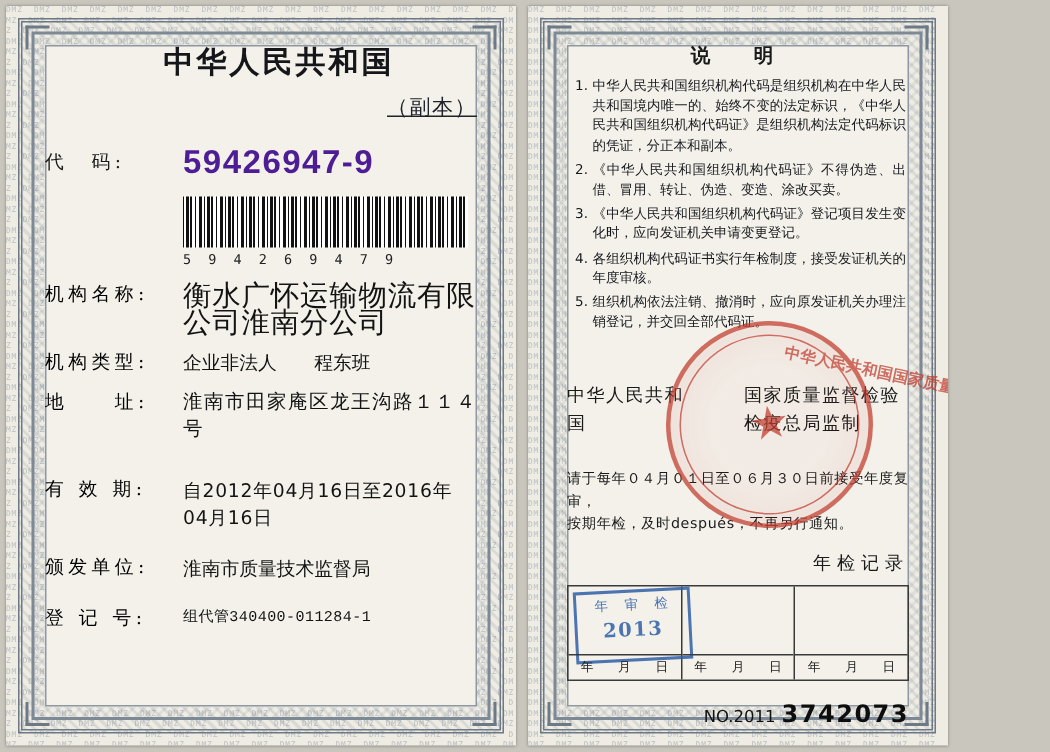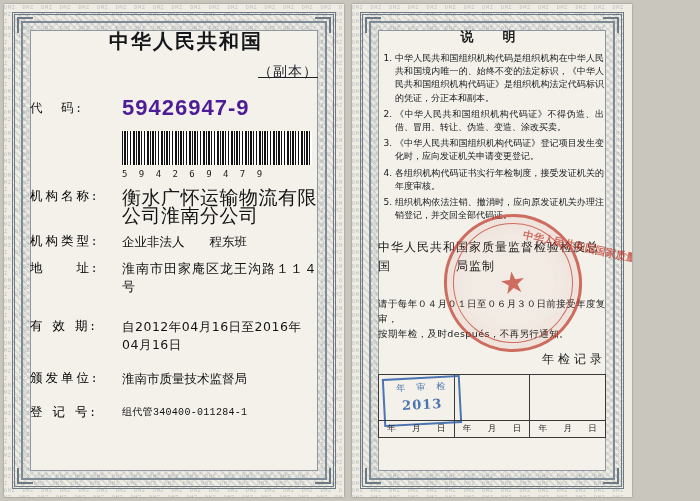--- a/index.html
+++ b/index.html
@@ -115,22 +115,22 @@
     text-align:center;font-size:13px;letter-spacing:8px;
     font-family:"DejaVu Serif","Liberation Serif",serif;font-weight:bold;
     margin-bottom:6px;
   }
   .notes{font-size:9px;line-height:13.2px;color:#16181d;padding:0 2px;}
   .note{display:flex;margin-bottom:3px;}
   .note .num{flex:0 0 12px;text-align:right;padding-right:3px;}
   .note .txt{flex:1;text-align:justify;}
 
   .issuer{
-    margin-top:16px;display:flex;align-items:flex-end;font-size:12px;
-    font-family:"DejaVu Serif","Liberation Serif",serif;line-height:19px;
+    margin-top:32px;display:flex;align-items:flex-end;font-size:12px;
+    font-family:"DejaVu Serif","Liberation Serif",serif;line-height:19px;gap:40px;
   }
   .issuer .a{flex:0 0 78px;letter-spacing:1px;}
   .issuer .b{flex:1;letter-spacing:1px;}
 
   .seal{
     position:absolute;right:24px;top:186px;width:132px;height:132px;
     border:3px solid #c0392b;border-radius:50%;
     opacity:.72;transform:rotate(-8deg);
     background:radial-gradient(circle,rgba(192,57,43,.04) 40%,rgba(192,57,43,.10) 70%);
   }
@@ -323,15 +323,19 @@
         </div>
         <div class="col">
           <div class="foot">
             <span>年</span>
             <span>月</span>
             <span>日</span>
           </div>
         </div>
       </div>
 
+      <div class="nobar">
+        <div class="no">NO.2011</div>
+        <div class="digits">3742073</div>
+      </div>
     </div>
   </div>
 </div>
 
 </body></html>

